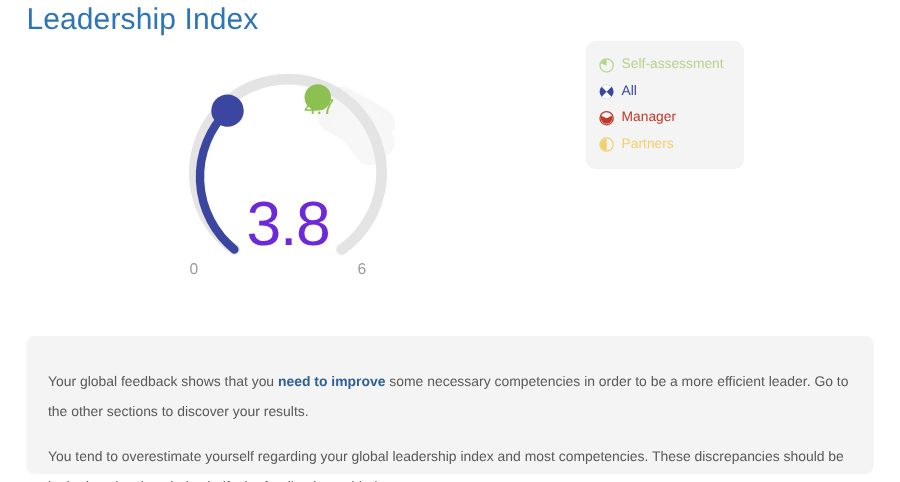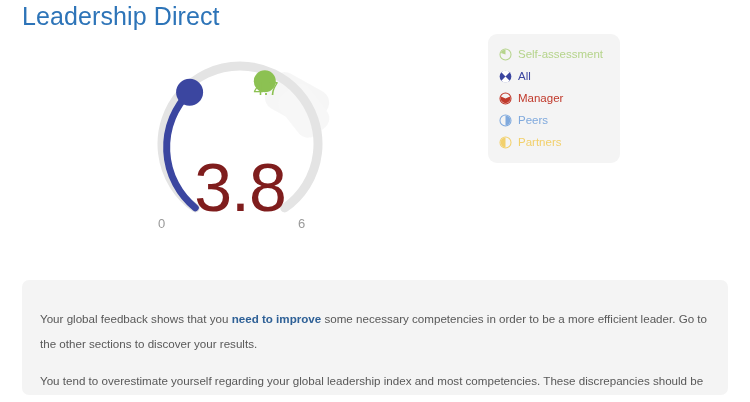--- a/index.html
+++ b/index.html
@@ -28,23 +28,23 @@
     left:140px; top:35px;
     width:210px; height:205px;
   }
   .gauge-svg{ display:block; width:210px; height:205px; overflow:visible; }
 
   .gauge-value{
     position:absolute;
     left:0; top:118px;
     width:200px;
     text-align:center;
-    font-size:68px;
+    font-size:52px;
     line-height:68px;
-    color:#7f1d1d;
+    color:#6d28d9;
     font-weight:400;
     letter-spacing:-1px;
   }
   .marker-label{
     position:absolute;
     top:44px;
     left:104px;
     width:44px;
     text-align:center;
     font-size:18px;
@@ -109,21 +109,21 @@
   }
   .feedback-para:last-child{ margin-bottom:0; }
   .fb-strong{
     font-weight:bold;
     color:#2e6096;
   }
 </style>
 </head>
 <body>
 
-<div class="page-title">Leadership Direct</div>
+<div class="page-title">Leadership Index</div>
 
 <div class="gauge-wrap">
 
   <svg class="gauge-svg" viewBox="0 0 210 205">
 
     <g opacity="0.55">
       <rect x="126" y="45" width="62" height="40" rx="13" transform="rotate(29 157 65)" fill="#f0f0f0"></rect>
       <rect x="138" y="58" width="52" height="36" rx="12" transform="rotate(52 164 76)" fill="#f2f2f2"></rect>
     </g>
 
@@ -165,27 +165,20 @@
   </div>
 
   <div class="legend-item">
     <svg class="legend-icon" viewBox="0 0 20 20">
       <circle cx="10" cy="10" r="8.5" fill="none" stroke="#c0392b" stroke-width="1.6"></circle>
       <path d="M10 10 L3.0 7.0 A7.5 7.5 0 1 0 17.0 7.0 Z" fill="#c0392b"></path>
     </svg>
     <span class="legend-label" style="color:#c0392b">Manager</span>
   </div>
 
-  <div class="legend-item">
-    <svg class="legend-icon" viewBox="0 0 20 20">
-      <circle cx="10" cy="10" r="8.5" fill="none" stroke="#7fa9dd" stroke-width="1.6"></circle>
-      <path d="M10 10 L10 2.5 A7.5 7.5 0 0 1 10 17.5 Z" fill="#7fa9dd"></path>
-    </svg>
-    <span class="legend-label" style="color:#7fa9dd">Peers</span>
-  </div>
 
 
   <div class="legend-item">
     <svg class="legend-icon" viewBox="0 0 20 20">
       <circle cx="10" cy="10" r="8.5" fill="none" stroke="#f2d06b" stroke-width="1.6"></circle>
       <path d="M10 10 L10 2.5 A7.5 7.5 0 0 0 10 17.5 Z" fill="#f2d06b"></path>
     </svg>
     <span class="legend-label" style="color:#f2d06b">Partners</span>
   </div>
 </div>

